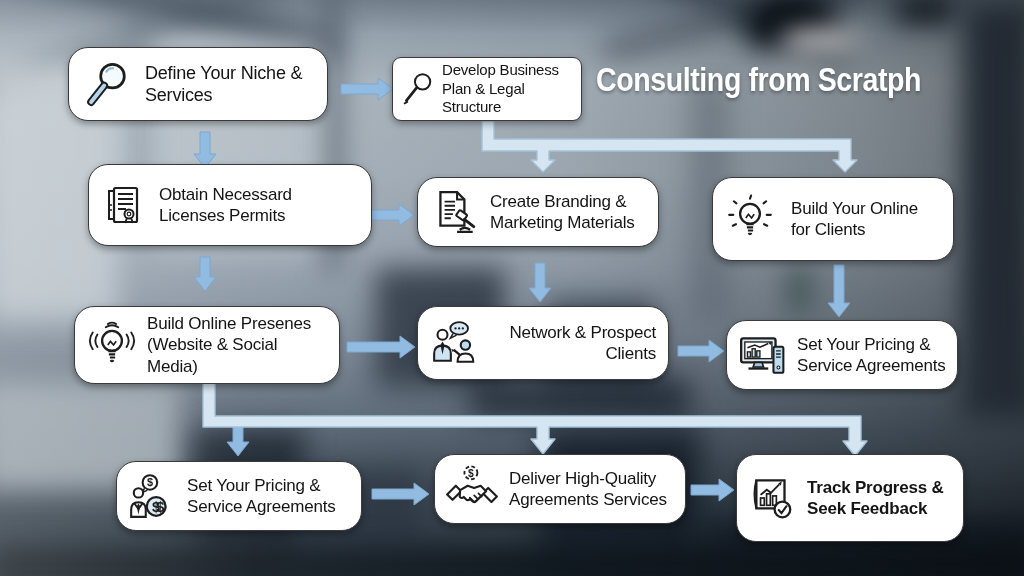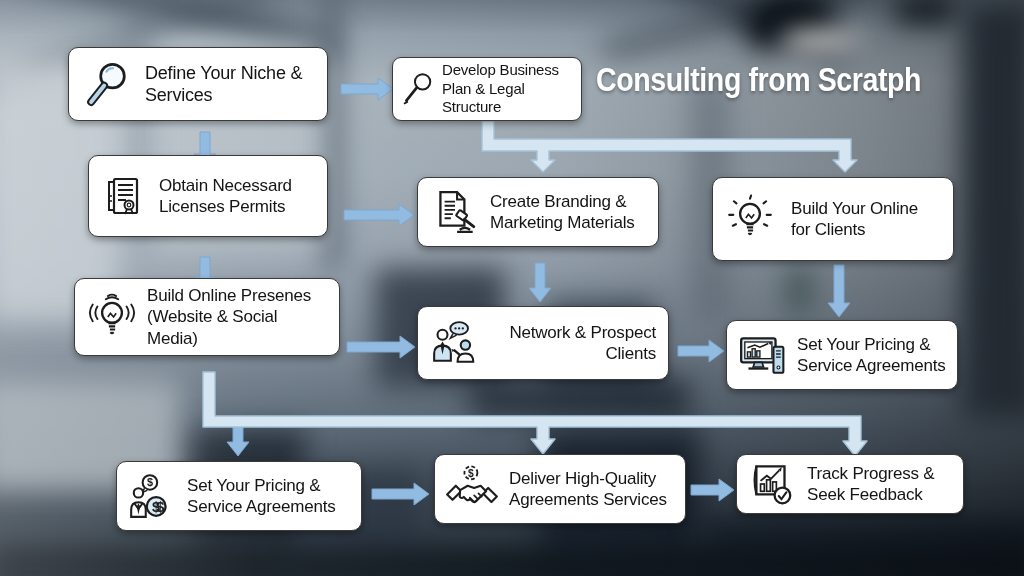--- a/index.html
+++ b/index.html
@@ -7,21 +7,21 @@
     position:relative;width:1024px;height:576px;overflow:hidden;
     font-family:"Liberation Sans","DejaVu Sans",sans-serif;
     background:linear-gradient(180deg,#6f7d8a 0%,#95a2ad 6%,#a9b4bd 14%,#a3afb9 30%,#97a3af 45%,#7f8c99 58%,#5d6b79 72%,#3c4854 85%,#243039 100%);
   }
   #stage::after{
     content:"";position:absolute;inset:0;pointer-events:none;
     background:linear-gradient(90deg,rgba(255,255,255,.18),rgba(255,255,255,.05) 25%,rgba(0,0,0,.05) 55%,rgba(0,0,0,.25) 85%,rgba(0,0,0,.38));
   }
   .bgshape{position:absolute;filter:blur(14px);}
   .box{
-    position:absolute;background:#fff;border:1.6px solid #3a3a3a;border-radius:10px;
+    position:absolute;background:#fff;border:1.6px solid #3a3a3a;border-radius:20px;
     box-shadow:0 3px 7px rgba(0,0,0,.35);
     display:flex;align-items:center;gap:10px;padding:6px 12px;box-sizing:border-box;
     z-index:3;
   }
   .box .label{color:#141414;font-size:17px;line-height:1.25;letter-spacing:-0.2px;}
   .box .icon{flex-shrink:0;display:flex;align-items:center;justify-content:center;}
   #title{
     position:absolute;left:596px;top:60px;z-index:4;white-space:nowrap;
     font-size:34px;font-weight:bold;color:#fff;letter-spacing:-0.5px;
     transform:scaleX(.84);transform-origin:left center;
@@ -99,21 +99,21 @@
     <span class="icon">
       <svg width="36" height="40" viewBox="0 0 40 44">
         <circle cx="24" cy="14" r="8.5" fill="none" stroke="#1d1d1d" stroke-width="2.2"></circle>
         <line x1="17.5" y1="20.5" x2="6" y2="35" stroke="#1d1d1d" stroke-width="3" stroke-linecap="round"></line>
         <path d="M4,38 l3,-1.5" stroke="#1d1d1d" stroke-width="2" stroke-linecap="round"></path>
       </svg>
     </span>
     <span class="label" style="font-size:15px;">Develop Business Plan &amp; Legal Structure</span>
   </div>
 
-  <div class="box" style="left:88px;top:155px;width:240px;height:82px;">
+  <div class="box" style="left:88px;top:164px;width:284px;height:82px;">
     <span class="icon">
       <svg width="48" height="48" viewBox="0 0 48 48">
         <rect x="8" y="10" width="6" height="28" fill="#fff" stroke="#1d1d1d" stroke-width="2"></rect>
         <path d="M7,24 h4 M7,29 h4" stroke="#1d1d1d" stroke-width="1.6"></path>
         <rect x="13" y="7" width="23" height="34" rx="1.5" fill="#fff" stroke="#1d1d1d" stroke-width="2.2"></rect>
         <path d="M17,13 H32 M17,18 H32 M17,23 H32 M17,28 H25" stroke="#1d1d1d" stroke-width="1.8"></path>
         <circle cx="28" cy="33" r="4.5" fill="#fff" stroke="#1d1d1d" stroke-width="2"></circle>
         <circle cx="28" cy="33" r="1.8" fill="none" stroke="#1d1d1d" stroke-width="1.2"></circle>
         <path d="M26,37 l-2,5 M30,37 l2,5" stroke="#1d1d1d" stroke-width="1.8"></path>
       </svg>
@@ -141,21 +141,21 @@
         <path d="M24,4.5 l1,-3 M11,9 l-2.5,-2 M37,9 l2.5,-2 M8,20 H4 M40,20 H44 M10.5,29 l-3,1.5 M37.5,29 l3,1.5" stroke="#1d1d1d" stroke-width="2" stroke-linecap="round"></path>
         <circle cx="24" cy="19" r="9.5" fill="#fff" stroke="#1d1d1d" stroke-width="2.2"></circle>
         <path d="M20,23 l2.5,-3.5 3,3.5 2.5,-3.5" fill="none" stroke="#1d1d1d" stroke-width="1.6"></path>
         <path d="M20.5,29 h7 M21,32 h6 M22,35 h5" stroke="#1d1d1d" stroke-width="2"></path>
         <path d="M22.5,37.5 q1.5,2.2 3,0" fill="none" stroke="#1d1d1d" stroke-width="1.8"></path>
       </svg>
     </span>
     <span class="label">Build Your Online for Clients</span>
   </div>
 
-  <div class="box" style="left:74px;top:278px;width:266px;height:78px;">
+  <div class="box" style="left:74px;top:306px;width:266px;height:78px;">
     <span class="icon">
       <svg width="50" height="52" viewBox="0 0 48 48">
         <path d="M10,14 q-4,6 0,12 M5.5,12 q-5.5,8 0,16" fill="none" stroke="#1d1d1d" stroke-width="1.8" stroke-linecap="round"></path>
         <path d="M38,14 q4,6 0,12 M42.5,12 q5.5,8 0,16" fill="none" stroke="#1d1d1d" stroke-width="1.8" stroke-linecap="round"></path>
         <path d="M18,7 q6,-4 12,0 M20,3.8 q4,-2.5 8,0" fill="none" stroke="#1d1d1d" stroke-width="1.8" stroke-linecap="round"></path>
         <circle cx="24" cy="20" r="9.5" fill="#fff" stroke="#1d1d1d" stroke-width="2.2"></circle>
         <path d="M20,24 l2.5,-3.5 3,3.5 2.5,-3.5" fill="none" stroke="#1d1d1d" stroke-width="1.6"></path>
         <path d="M20.5,30 h7 M21,33 h6 M22,36 h5" stroke="#1d1d1d" stroke-width="2"></path>
         <path d="M22.5,38.5 q1.5,2.2 3,0" fill="none" stroke="#1d1d1d" stroke-width="1.8"></path>
       </svg>
@@ -228,21 +228,21 @@
         <text class="svgtxt" x="24" y="11.5" font-size="9.5" text-anchor="middle">$</text>
         <path d="M2,28 l8,-8 5,5 -8,8 z" fill="#fff" stroke="#1d1d1d" stroke-width="2" stroke-linejoin="round"></path>
         <path d="M48,30 l-8,-8 -5,5 8,8 z" fill="#fff" stroke="#1d1d1d" stroke-width="2" stroke-linejoin="round"></path>
         <path d="M14,24 l7,-4 6,2 6,-2 5,5 -9,9 q-2,2 -3.8,0.2 l-2,-2 q-2,2 -3.8,0.2 l-2,-2 q-2.2,2 -3.8,-0.4 z" fill="#fff" stroke="#1d1d1d" stroke-width="2" stroke-linejoin="round"></path>
         <path d="M23,31 l3,3 M27,29 l3,3 M31,27 l3,3" stroke="#1d1d1d" stroke-width="1.6" stroke-linecap="round"></path>
       </svg>
     </span>
     <span class="label">Deliver High-Quality Agreements Services</span>
   </div>
 
-  <div class="box" style="left:736px;top:454px;width:228px;height:60px;padding:20px 10px;">
+  <div class="box" style="left:736px;top:454px;width:228px;height:88px;padding:20px 10px;font-weight:bold;">
     <span class="icon">
       <svg width="50" height="48" viewBox="0 0 48 46">
         <path d="M9,6 h27 v27 h-27 z" fill="#fff" stroke="#1d1d1d" stroke-width="2.2"></path>
         <path d="M9,6 q-3.5,13.5 0,27" fill="none" stroke="#1d1d1d" stroke-width="2"></path>
         <rect x="13" y="23" width="3.6" height="7" fill="none" stroke="#1d1d1d" stroke-width="1.6"></rect>
         <rect x="18.8" y="19" width="3.6" height="11" fill="none" stroke="#1d1d1d" stroke-width="1.6"></rect>
         <rect x="24.6" y="21" width="3.6" height="9" fill="none" stroke="#1d1d1d" stroke-width="1.6"></rect>
         <path d="M13,20 l6,-5 4,3 8,-8" fill="none" stroke="#1d1d1d" stroke-width="1.8"></path>
         <path d="M30,9 l3.5,-2 -1,4 z" fill="#1d1d1d"></path>
         <circle cx="34" cy="34" r="7.5" fill="#fff" stroke="#1d1d1d" stroke-width="2.2"></circle>

